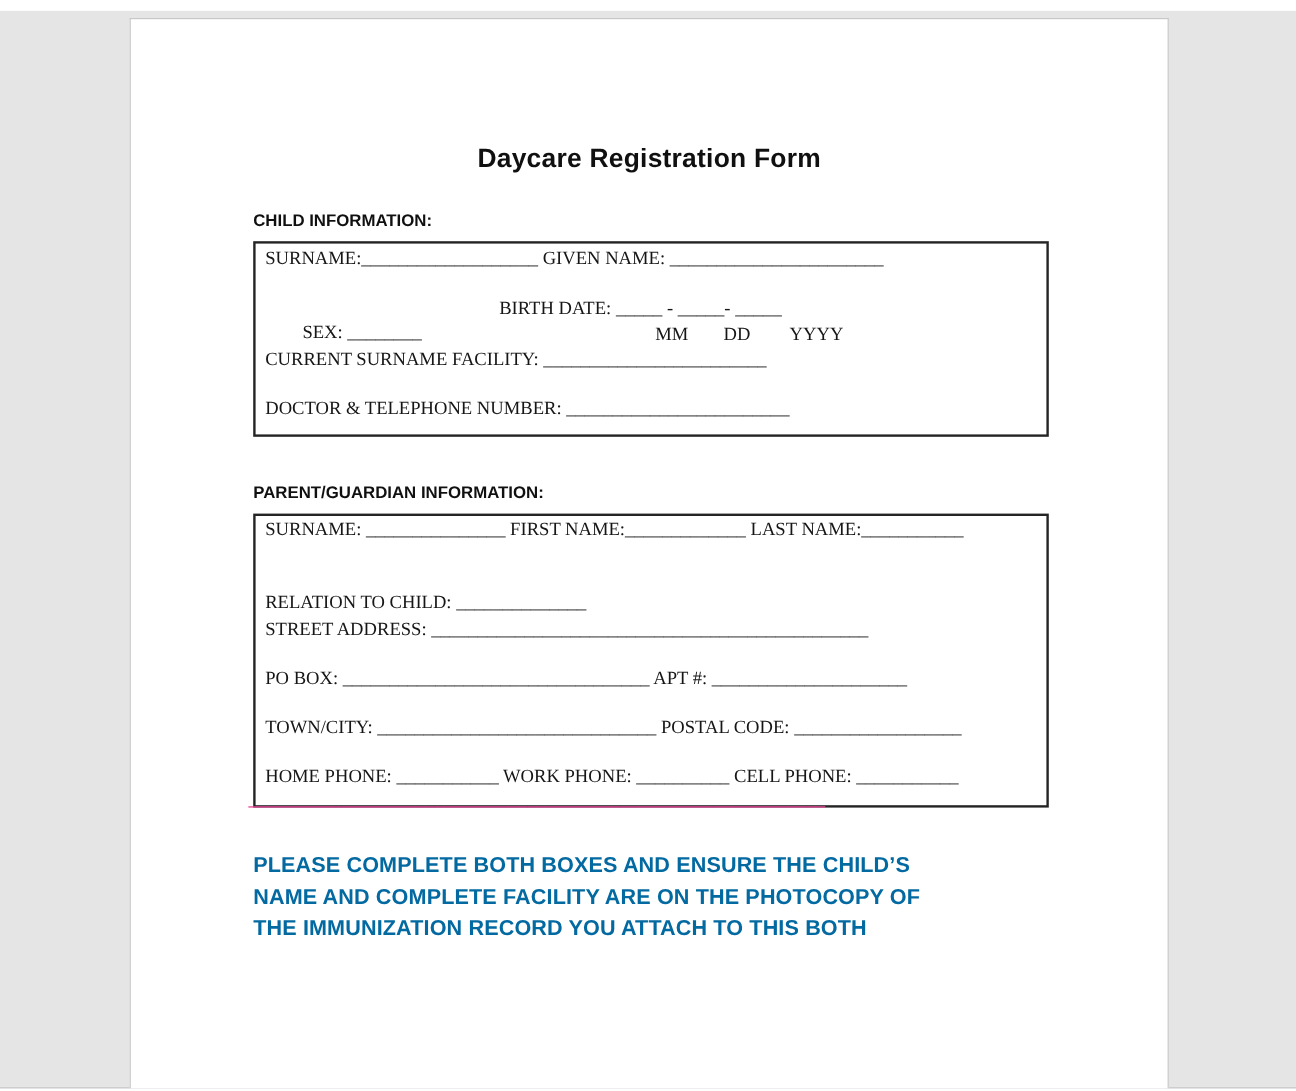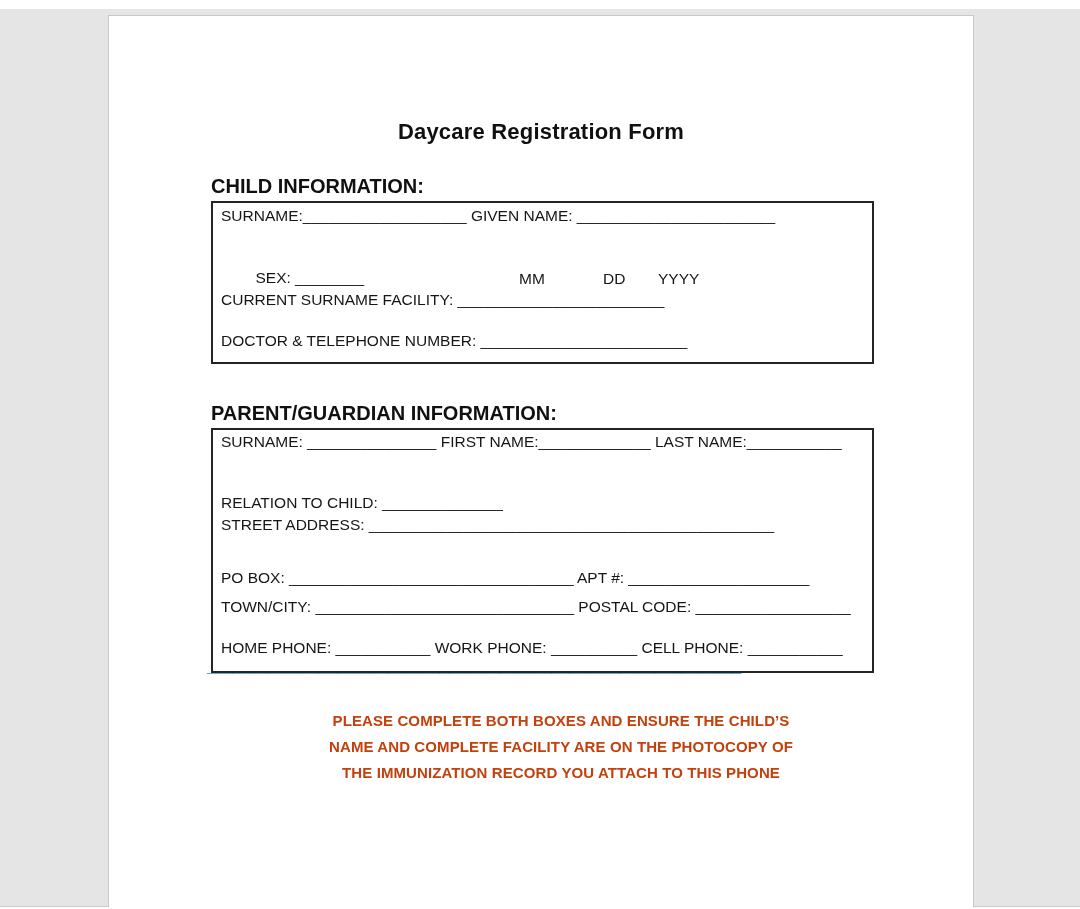--- a/index.html
+++ b/index.html
@@ -4,66 +4,67 @@
 <style>
   html,body{margin:0;padding:0;background:#ffffff;}
   .canvas{position:relative;width:1080px;height:909px;overflow:hidden;
           font-family:"Liberation Sans",sans-serif;color:#141414;}
   .backdrop{position:absolute;left:0;top:9px;width:1080px;height:898px;
             background:#e5e5e5;border-bottom:1px solid #c9c9c9;box-sizing:border-box;}
   .page{position:absolute;left:108px;top:15px;width:866px;height:892px;
         background:#ffffff;border:1px solid #c8c8c8;border-bottom:none;box-sizing:border-box;}
   .title{position:absolute;left:0;top:103px;width:100%;text-align:center;
          font-size:22px;font-weight:bold;color:#101010;letter-spacing:0.2px;}
-  .sec-heading{position:absolute;left:102px;font-size:20px;font-weight:bold;color:#101010;}
+  .sec-heading{position:absolute;left:102px;font-size:14px;font-weight:bold;color:#101010;}
   .sec-heading.child{top:159px;}
   .sec-heading.parent{top:386px;}
   .box{position:absolute;left:102px;width:663px;border:2px solid #242424;
-       box-sizing:border-box;background:#ffffff;}
+       box-sizing:border-box;background:#ffffff;font-family:Liberation Serif, serif;}
   .box.child{top:185px;height:163px;}
   .box.parent{top:412px;height:245px;}
   .row{position:absolute;left:8px;right:4px;white-space:pre;font-size:15.5px;
        line-height:20px;color:#161616;}
   .box.child .r1{top:3px;}
   .box.child .r2{top:45px;}
   .box.child .r3{top:66px;}
   .box.child .r4{top:87px;}
   .box.child .r5{top:128px;}
   .abs{position:absolute;white-space:pre;}
   .birth{left:195px;top:0;}
-  .mm{left:298px;top:0;}
+  .mm{left:325px;top:0;}
   .dd{left:382px;top:0;}
   .yyyy{left:437px;top:0;}
   .box.parent .p1{top:2px;}
   .box.parent .p2{top:45px;margin-top:18px;}
   .box.parent .p3{top:85px;}
-  .box.parent .p4{top:138px;}
+  .box.parent .p4{top:126px;}
   .box.parent .p5{top:167px;}
   .box.parent .p6{top:208px;}
-  .box.parent .p7{top:auto;bottom:-6px;left:-6px;right:auto;font-weight:bold;color:#0369a1;}
+  .box.parent .p7{top:auto;bottom:-6px;left:-6px;right:auto;font-weight:bold;color:#ec4899;}
   .notice{position:absolute;left:102px;top:692px;width:700px;}
-  .notice div{font-size:15px;font-weight:bold;line-height:26px;color:#c2410c;
-              letter-spacing:0.1px;text-align:center;}
+  .notice div{font-size:18px;font-weight:bold;line-height:26px;color:#0369a1;
+              letter-spacing:0.1px;}
 </style>
 </head>
 <body>
 
 <div class="canvas">
   <div class="backdrop"></div>
 
   <div class="page">
 
     <div class="title">Daycare Registration Form</div>
 
     <div class="sec-heading child">CHILD INFORMATION:</div>
 
     <div class="box child">
       <div class="row r1">SURNAME:___________________ GIVEN NAME: _______________________</div>
       <div class="row r2">
         <span>SEX: ________</span>
+        <span class="abs birth">BIRTH DATE: _____ - _____- _____</span>
       </div>
       <div class="row r3">
         <span class="abs mm">MM</span>
         <span class="abs dd">DD</span>
         <span class="abs yyyy">YYYY</span>
       </div>
       <div class="row r4">CURRENT SURNAME FACILITY: ________________________</div>
       <div class="row r5">DOCTOR &amp; TELEPHONE NUMBER: ________________________</div>
     </div>
 
@@ -75,17 +76,17 @@
       <div class="row p3">STREET ADDRESS: _______________________________________________</div>
       <div class="row p4">PO BOX: _________________________________ APT #: _____________________</div>
       <div class="row p5">TOWN/CITY: ______________________________ POSTAL CODE: __________________</div>
       <div class="row p6">HOME PHONE: ___________ WORK PHONE: __________ CELL PHONE: ___________</div>
       <div class="row p7">______________________________________________________________</div>
     </div>
 
     <div class="notice">
       <div>PLEASE COMPLETE BOTH BOXES AND ENSURE THE CHILD’S</div>
       <div>NAME AND COMPLETE FACILITY ARE ON THE PHOTOCOPY OF</div>
-      <div>THE IMMUNIZATION RECORD YOU ATTACH TO THIS PHONE</div>
+      <div>THE IMMUNIZATION RECORD YOU ATTACH TO THIS BOTH</div>
     </div>
 
   </div>
 </div>
 
 </body></html>

